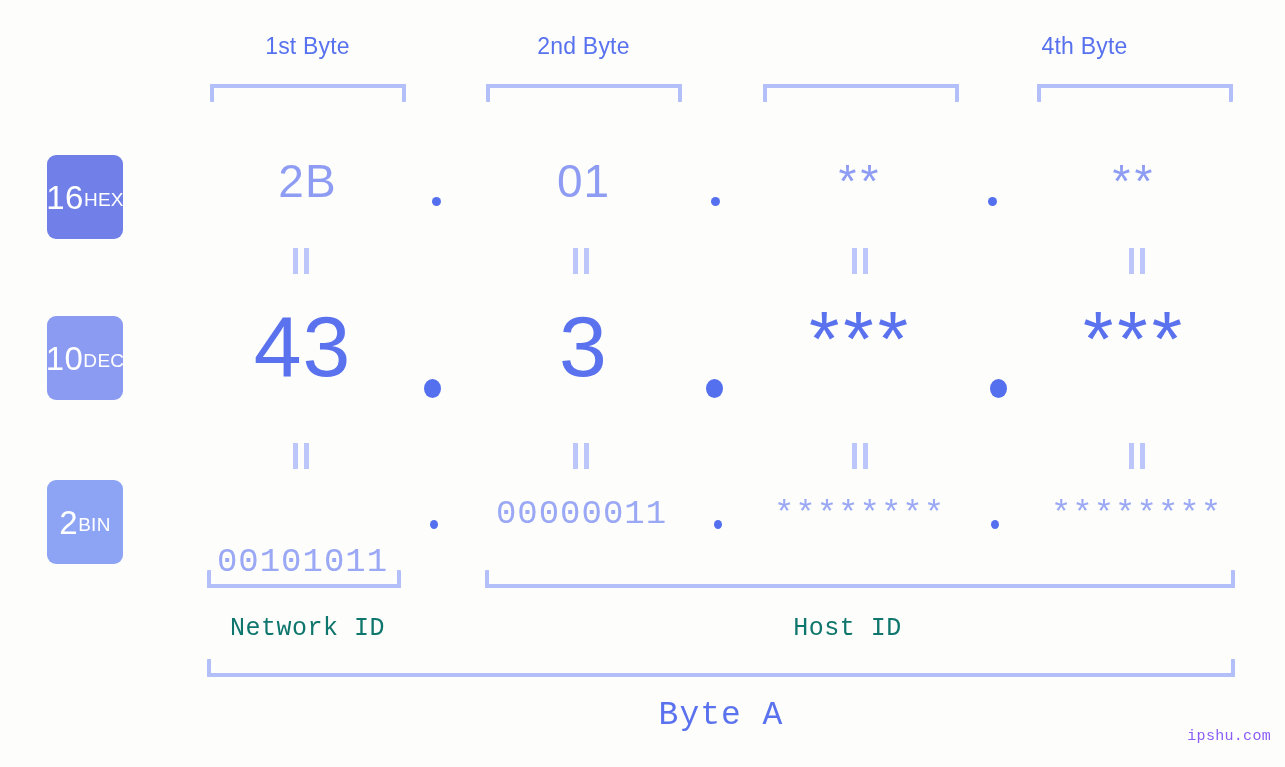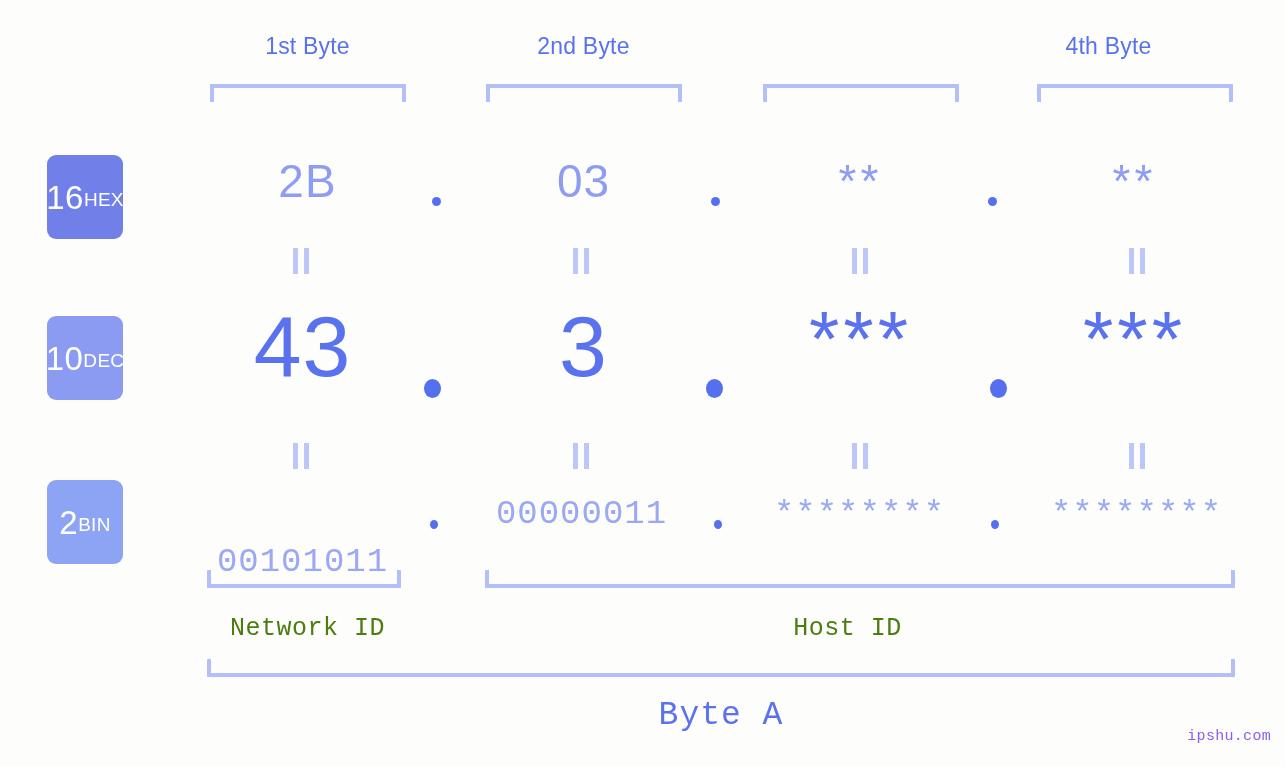--- a/index.html
+++ b/index.html
@@ -163,21 +163,21 @@
     display: block;
   }
   .eq i:first-child { left: 2px; }
   .eq i:last-child  { left: 13px; }
 
   
   .section-label {
     position: absolute;
     text-align: center;
     font-size: 25px;
-    color: #4d7c0f;
+    color: #0f766e;
     font-family: "Liberation Mono", monospace;
     white-space: nowrap;
     letter-spacing: 0.5px;
   }
   .class-label {
     position: absolute;
     text-align: center;
     font-size: 33px;
     color: #5b72ee;
     font-family: "Liberation Mono", monospace;
@@ -194,42 +194,42 @@
     letter-spacing: 0.3px;
   }
 </style>
 </head>
 <body>
 
 <div class="stage">
 
   <div class="byte-label" style="left:210px;width:195px;">1st Byte</div>
   <div class="byte-label" style="left:486px;width:195px;">2nd Byte</div>
-  <div class="byte-label" style="left:1011px;width:195px;">4th Byte</div>
+  <div class="byte-label" style="left:987px;width:195px;">4th Byte</div>
 
   <div class="bracket" style="left:210px;top:84px;width:196px;"></div>
   <div class="bracket" style="left:486px;top:84px;width:196px;"></div>
   <div class="bracket" style="left:763px;top:84px;width:196px;"></div>
   <div class="bracket" style="left:1037px;top:84px;width:196px;"></div>
 
   <div class="badge" id="badge-hex">
     <span class="num">16</span>
     <span class="abbr">HEX</span>
   </div>
   <div class="badge" id="badge-dec">
     <span class="num">10</span>
     <span class="abbr">DEC</span>
   </div>
   <div class="badge" id="badge-bin">
     <span class="num">2</span>
     <span class="abbr">BIN</span>
   </div>
 
   <div class="cell hex-val" style="left:210px;width:195px;">2B</div>
-  <div class="cell hex-val" style="left:486px;width:195px;">03</div>
+  <div class="cell hex-val" style="left:486px;width:195px;">01</div>
   <div class="cell hex-star" style="left:763px;width:195px;">**</div>
   <div class="cell hex-star" style="left:1037px;width:195px;">**</div>
 
   <div class="dot dot-hex" style="left:432px;"></div>
   <div class="dot dot-hex" style="left:711px;"></div>
   <div class="dot dot-hex" style="left:988px;"></div>
 
   <div class="eq" style="left:291px;top:248px;">
       <i></i>
       <i></i>

